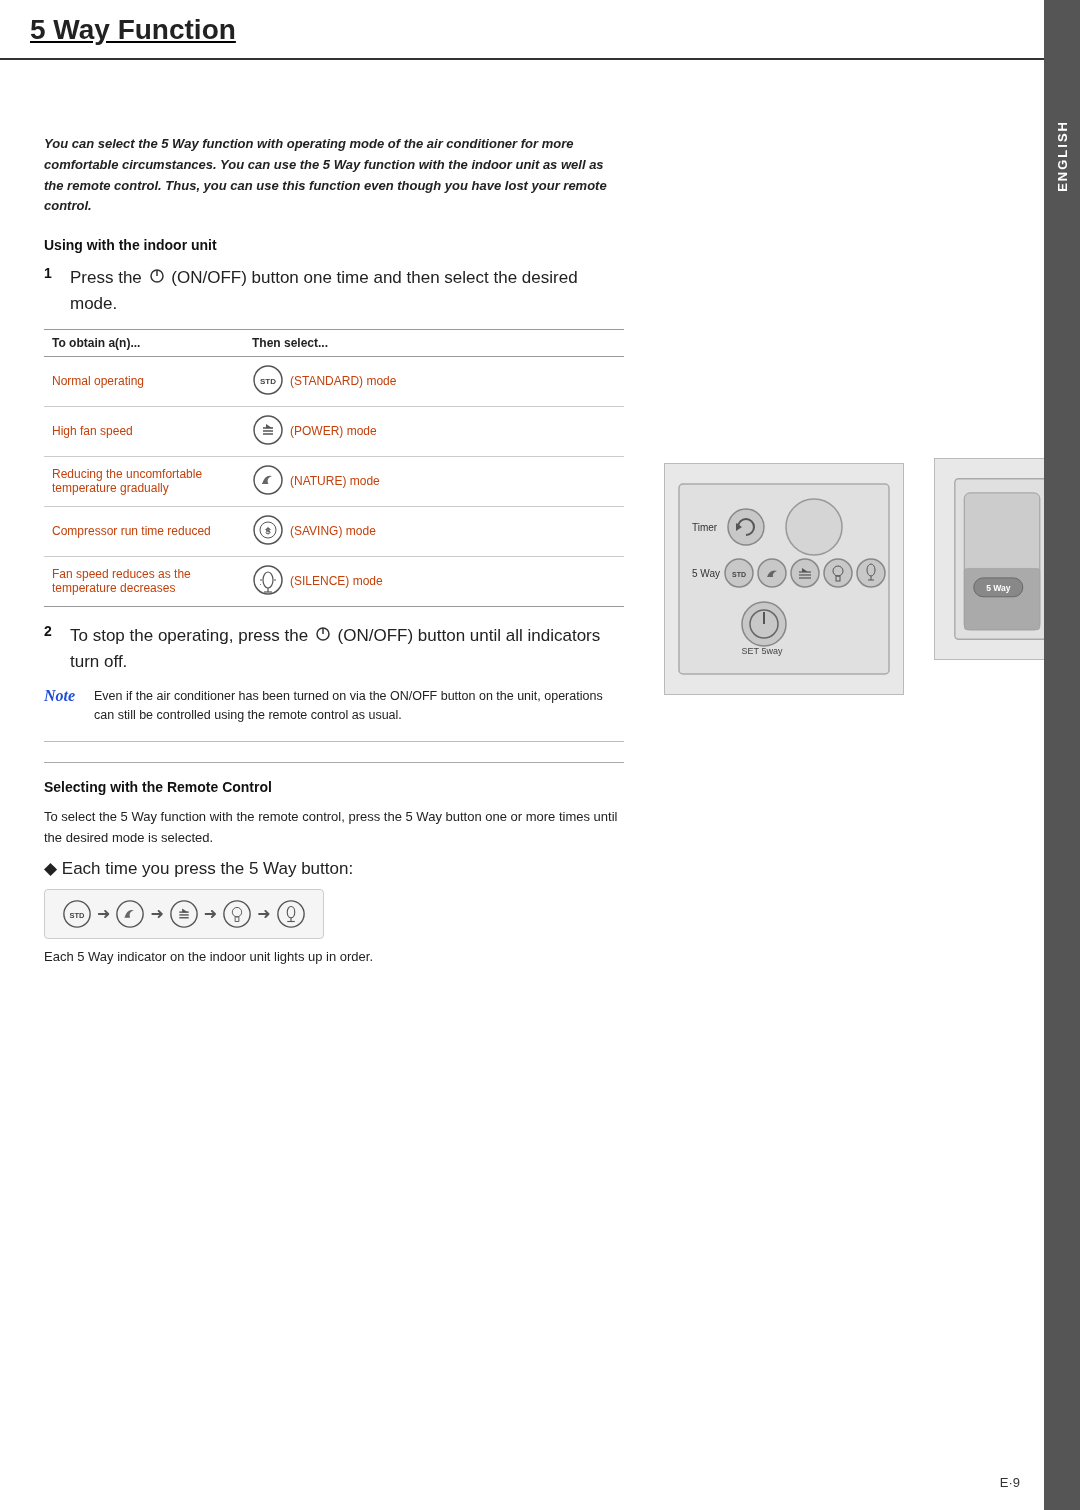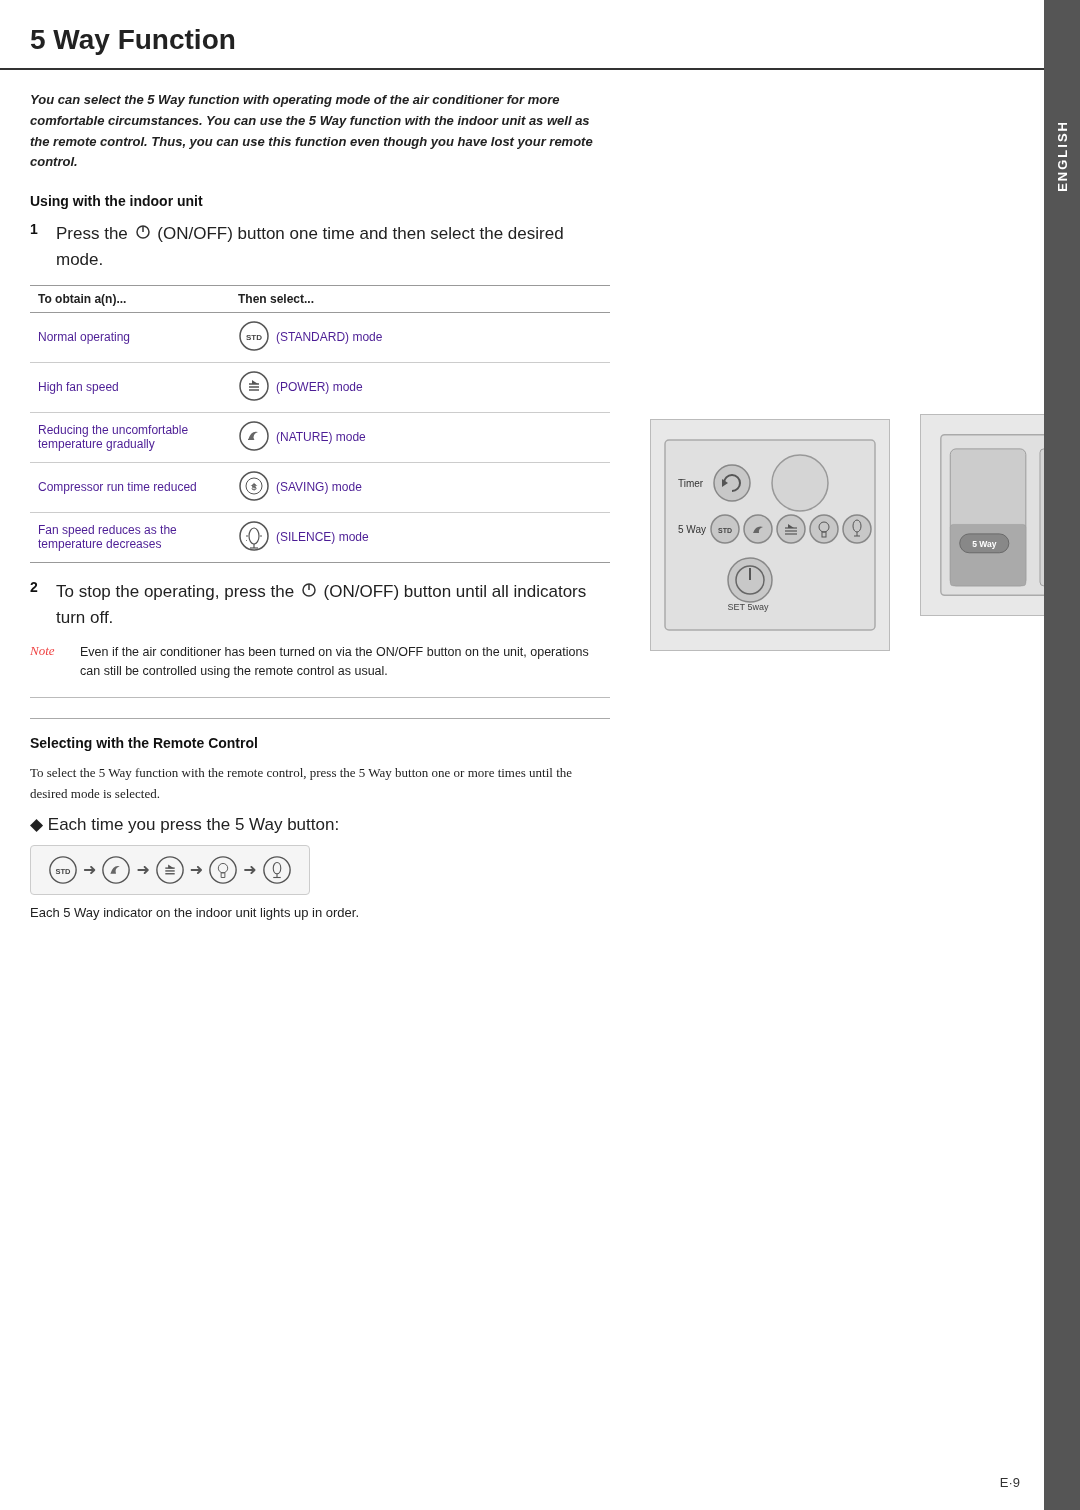--- a/index.html
+++ b/index.html
@@ -46,34 +46,36 @@
     .main-content {
       flex: 1;
       background: white;
       margin-right: 36px;
       padding: 0;
     }
 
     
     .title-bar {
       border-bottom: 2px solid #333;
-      padding: 24px 30px 12px 30px;
+      padding: 14px 30px 12px 30px;
       margin-bottom: 0;
+      text-decoration: underline;
     }
 
     .page-title {
       font-size: 28px;
       font-weight: bold;
       color: #222;
     }
 
     
     .content-layout {
       display: flex;
-      padding: 0;
+      padding: 14px;
+      margin-top: 40px;
     }
 
     .left-content {
       flex: 1;
       padding: 20px 30px 20px 30px;
       max-width: 640px;
     }
 
     .right-panel {
       width: 300px;
@@ -136,21 +138,21 @@
       border-bottom: 1px solid #999;
       padding: 6px 8px;
       text-align: left;
       font-weight: bold;
       color: #222;
     }
 
     .mode-table td {
       padding: 7px 8px;
       vertical-align: middle;
-      color: #4c1d95;
+      color: #c2410c;
       border-bottom: 0.5px solid #ccc;
     }
 
     .mode-table tr:last-child td {
       border-bottom: 1px solid #999;
     }
 
     .mode-col-left {
       width: 200px;
     }
@@ -171,25 +173,25 @@
     .note-area {
       display: flex;
       gap: 10px;
       margin-top: 8px;
       margin-bottom: 20px;
       padding-bottom: 16px;
       border-bottom: 1px solid #bbb;
     }
 
     .note-label {
-      font-size: 13px;
+      font-size: 16px;
       font-style: italic;
-      font-weight: normal;
+      font-weight: bold;
       min-width: 40px;
-      color: #ef4444;
+      color: #1d4ed8;
     }
 
     .note-text {
       font-size: 12.5px;
       line-height: 1.55;
       color: #222;
     }
 
     
     .section-divider {
@@ -201,21 +203,20 @@
     
     .remote-section {
       margin-top: 8px;
     }
 
     .remote-text {
       font-size: 13px;
       line-height: 1.55;
       color: #222;
       margin-bottom: 10px;
-      font-family: Liberation Serif, serif;
     }
 
     .bullet-item {
       font-size: 17px;
       color: #222;
       margin-bottom: 8px;
     }
 
     
     .arrow-sequence {

